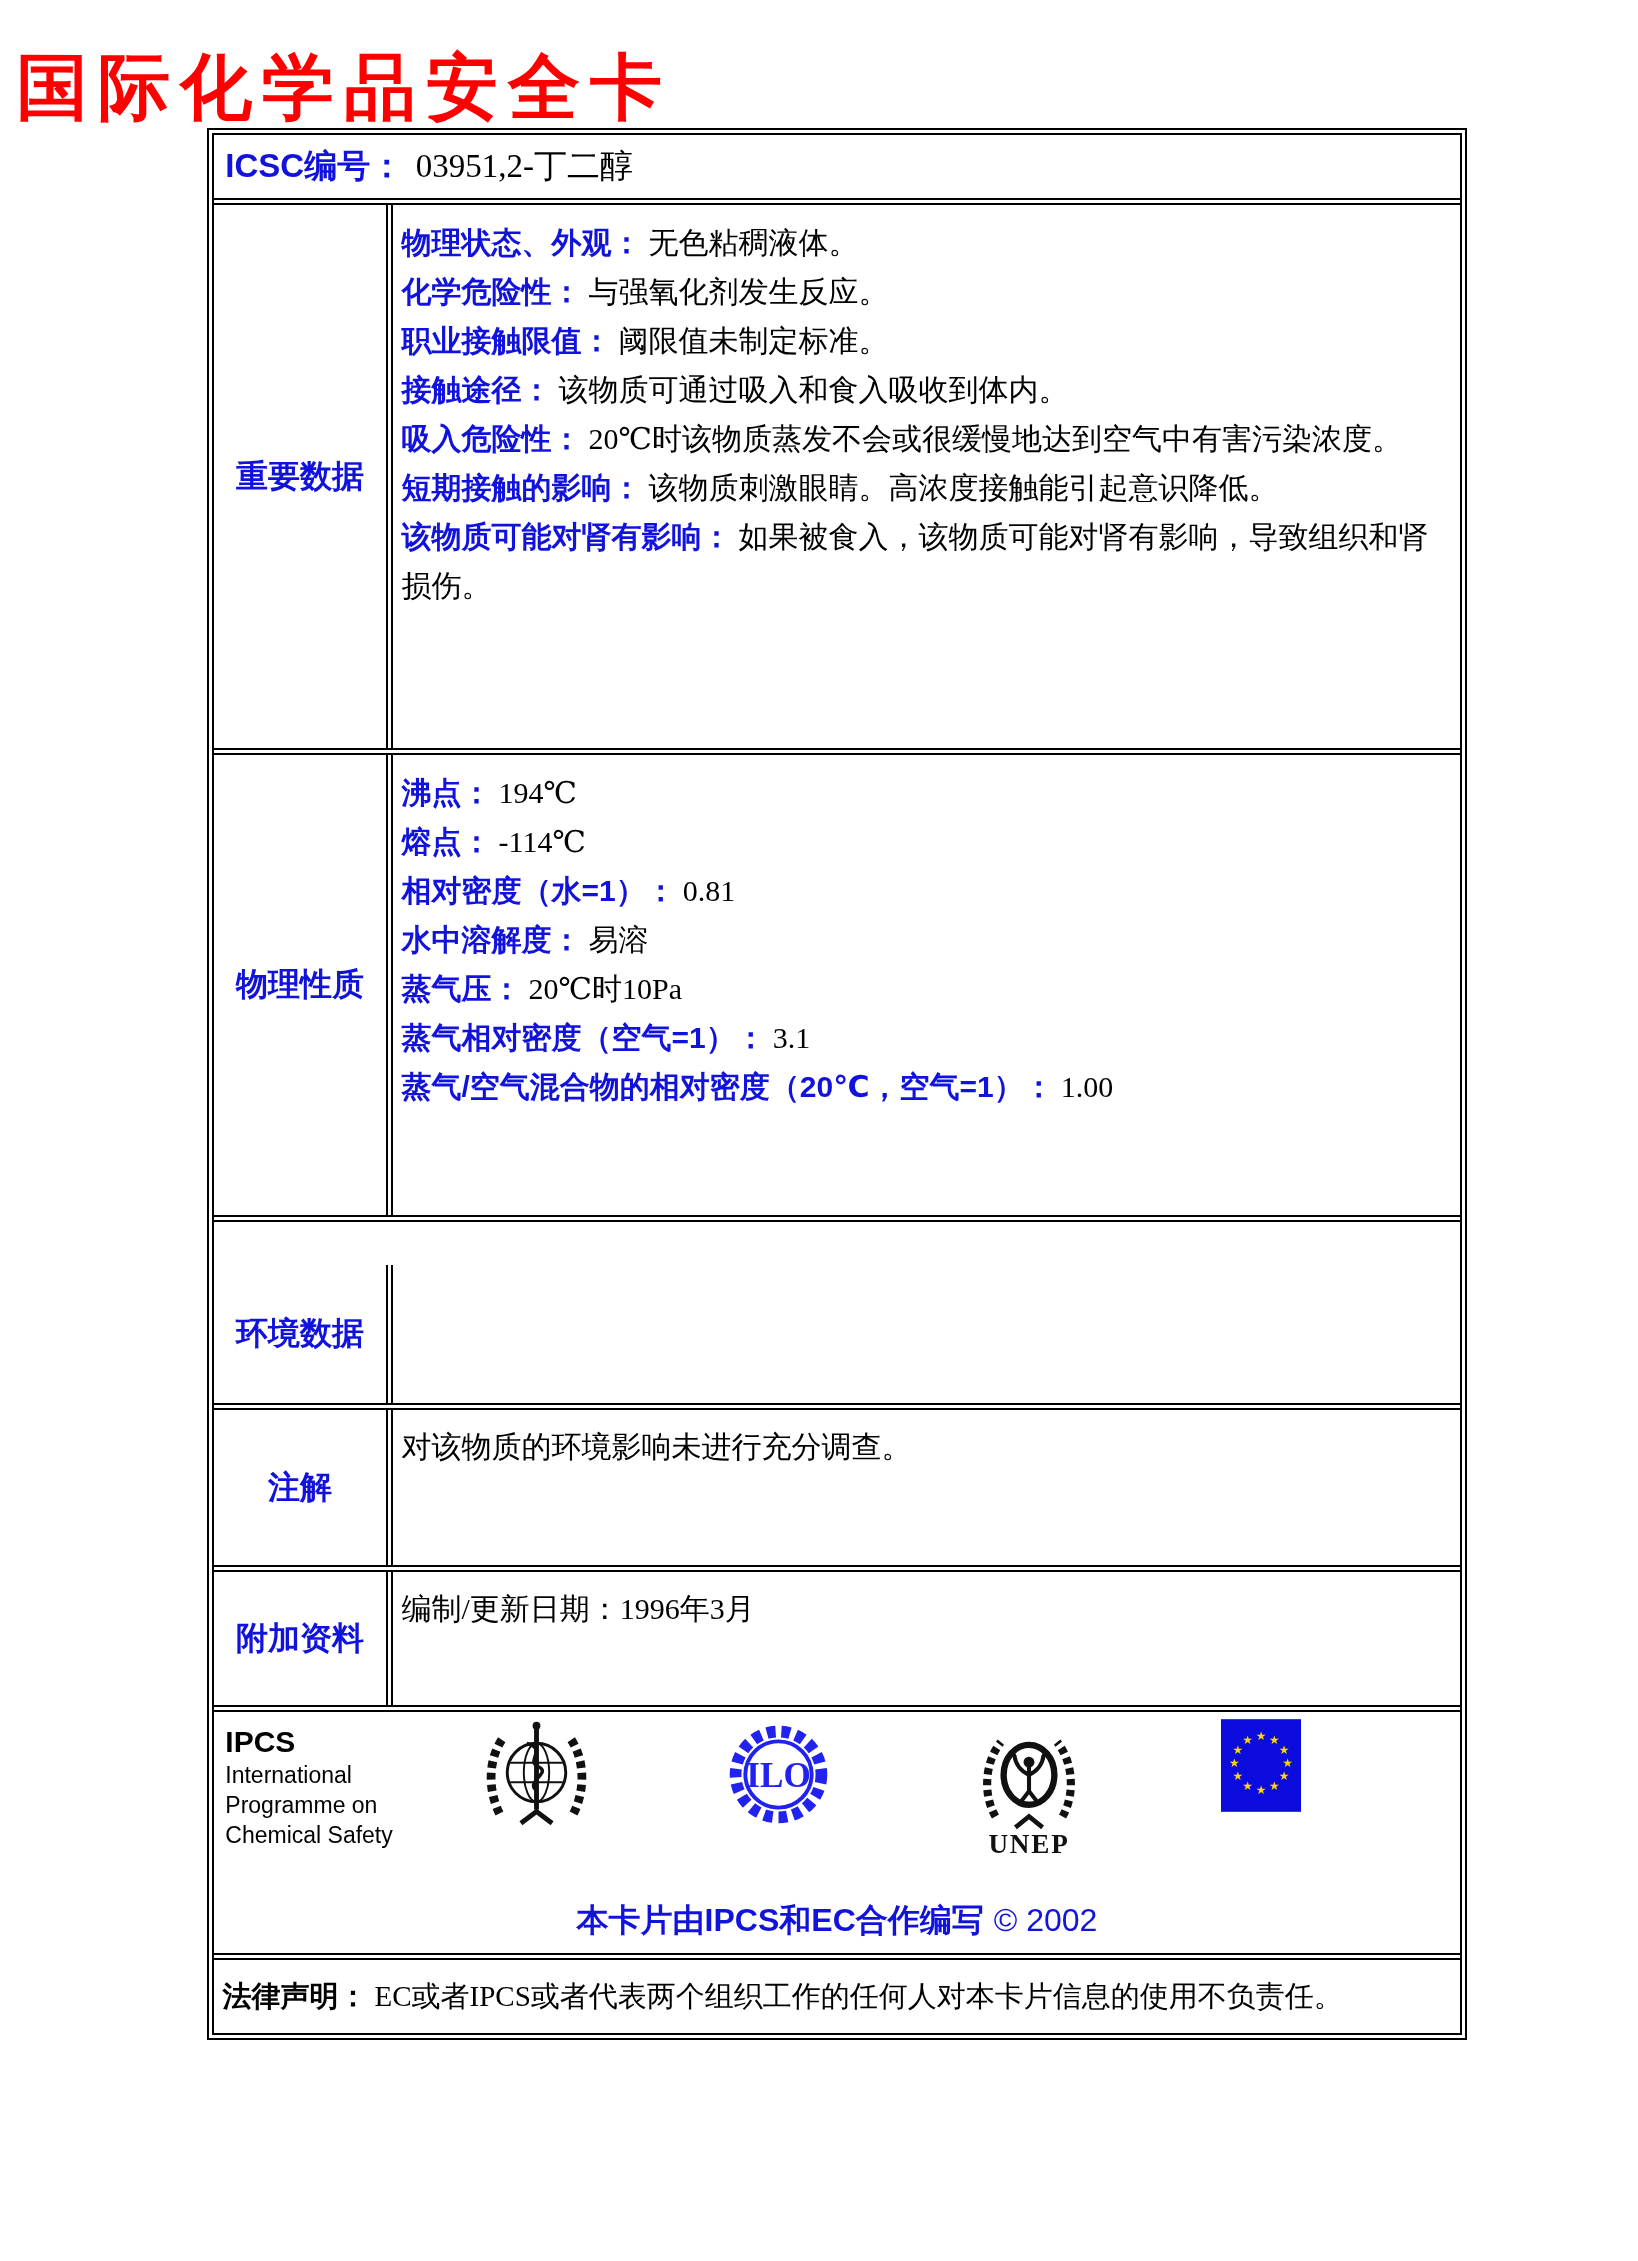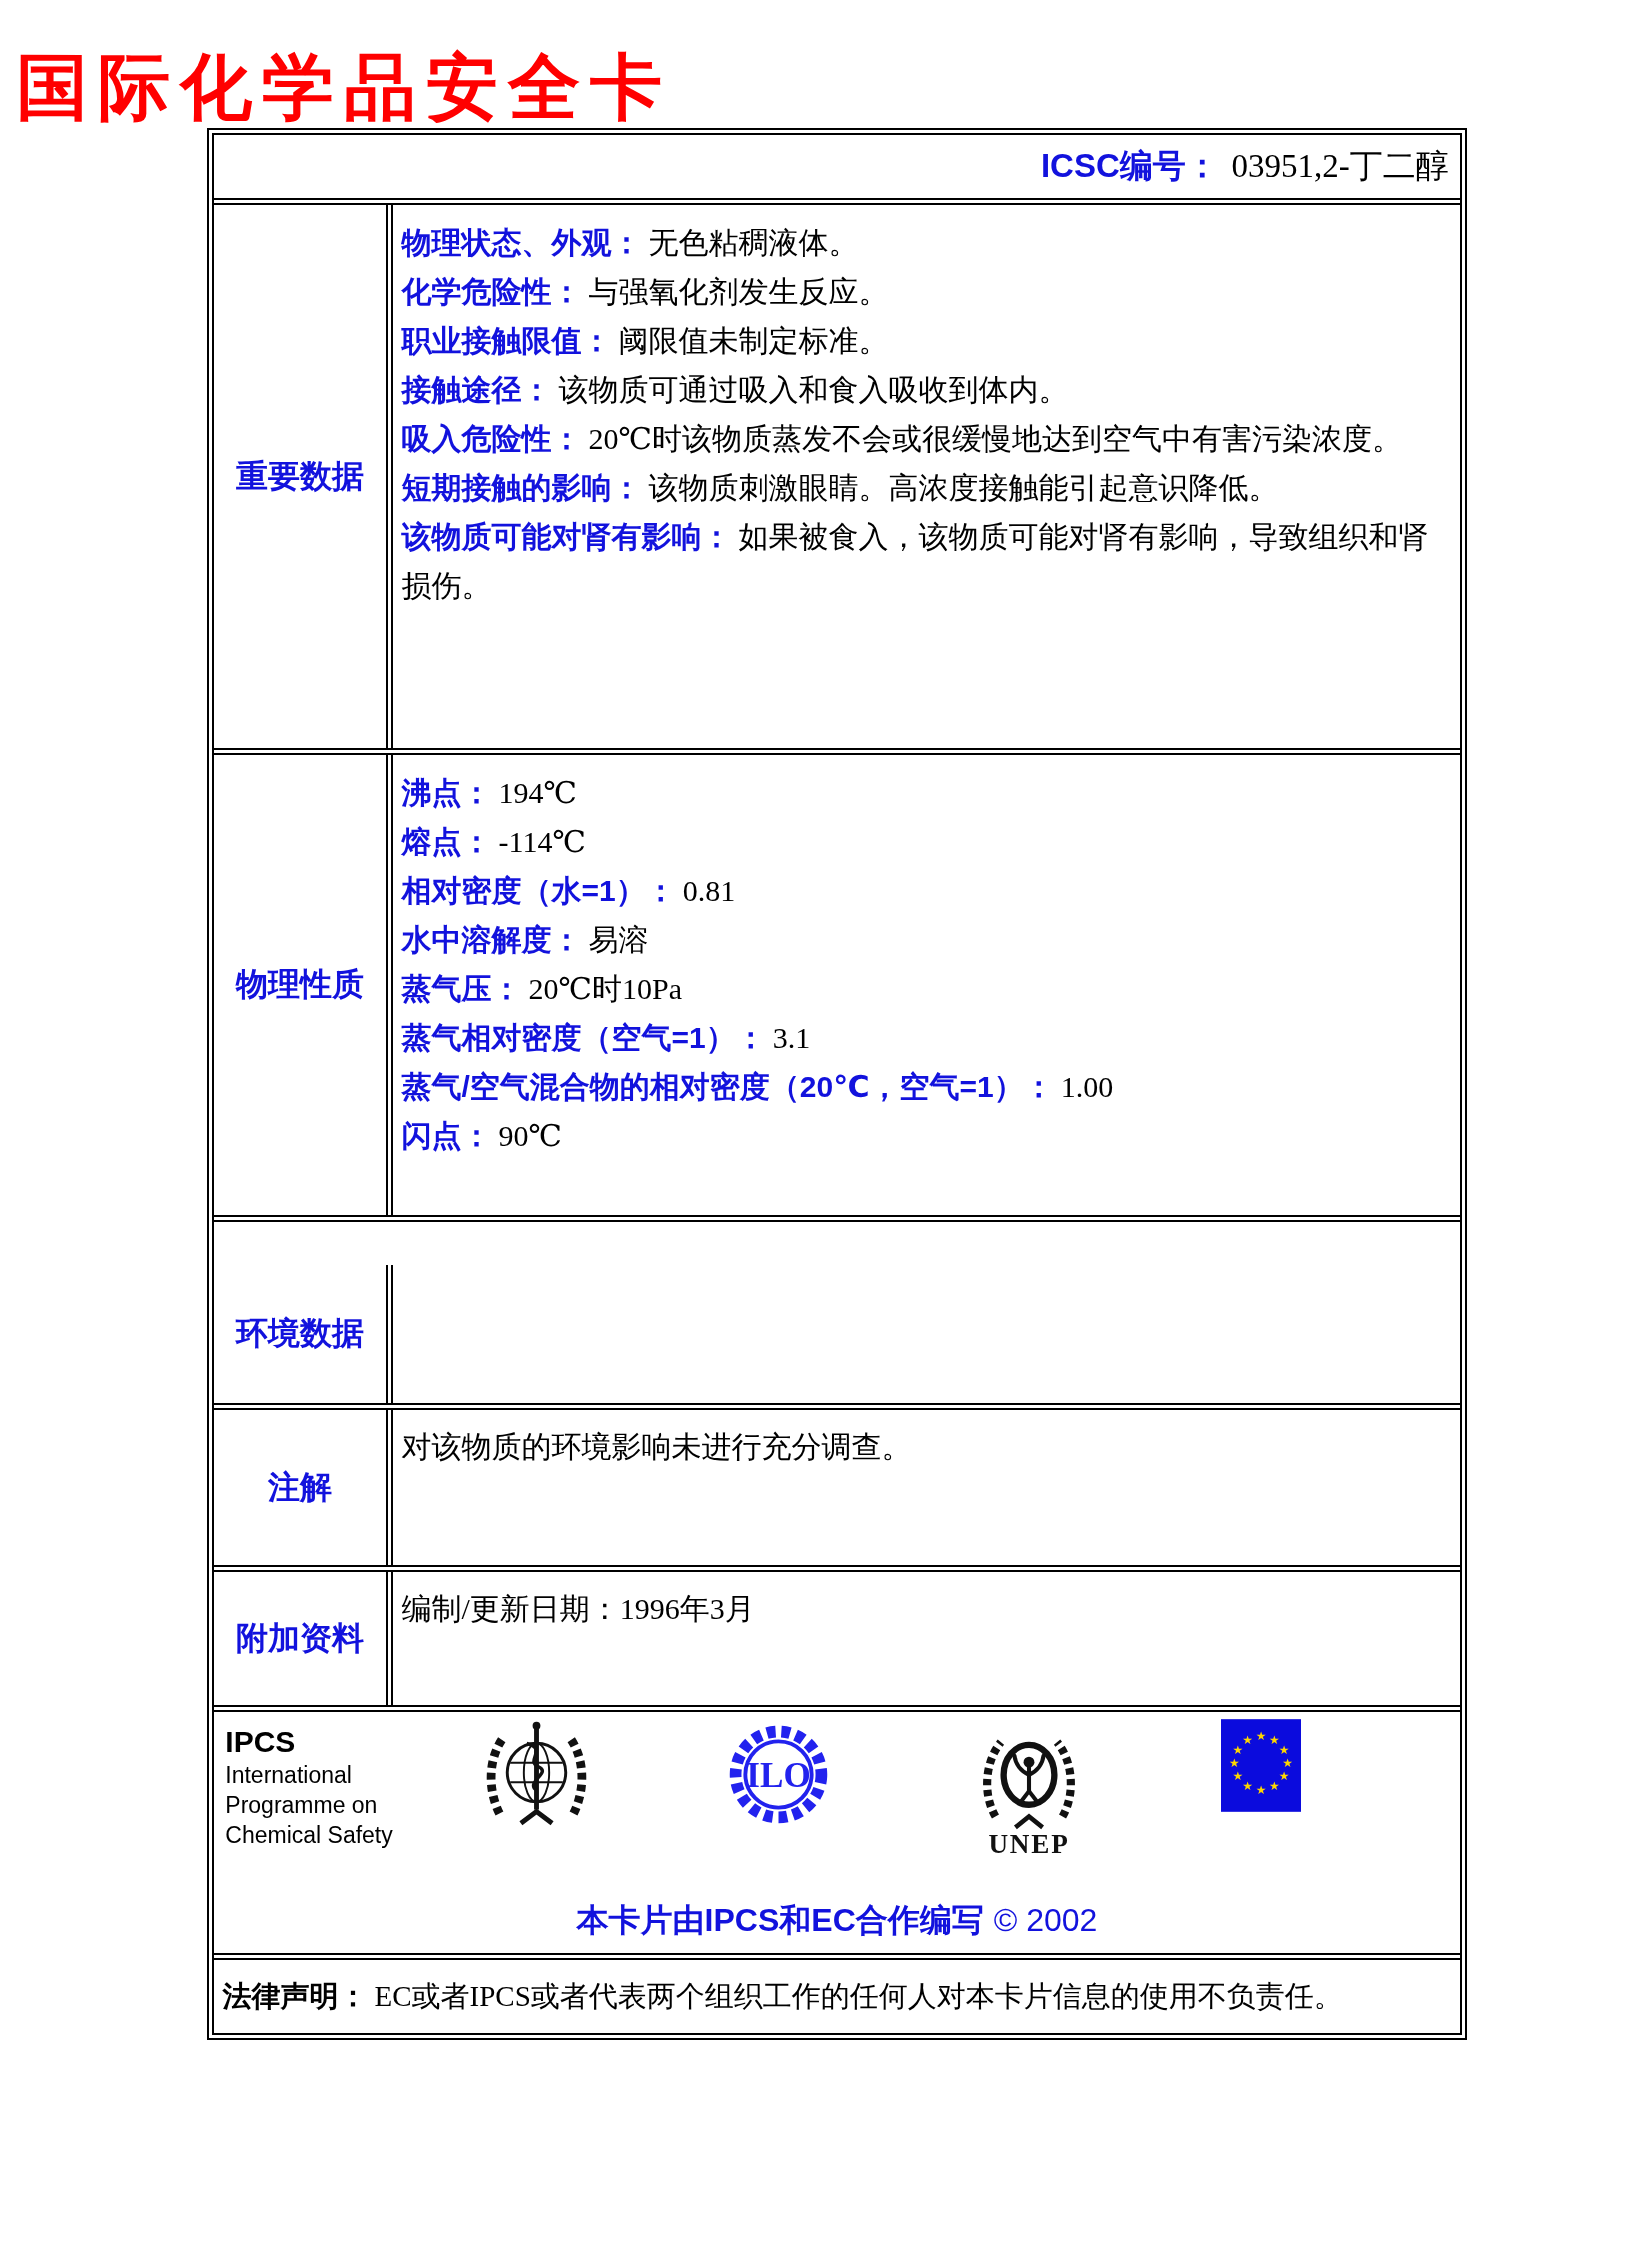--- a/index.html
+++ b/index.html
@@ -16,21 +16,21 @@
     position:absolute;top:24px;left:0;width:100%;margin:16px;text-align:left;
     font-size:72px;font-weight:bold;color:var(--title-red);letter-spacing:10px;
     font-family:"DejaVu Serif","Liberation Serif",serif;
   }
   .card{
     position:absolute;left:207px;top:128px;width:1260px;
     border:7.8px double #000;background:#fff;
   }
   .row{display:flex;border-bottom:7px double #000;position:relative;}
   .row:last-child{border-bottom:none;}
-  .r-head{height:70px;align-items:center;justify-content:flex-end;padding:0 11.3px;}
+  .r-head{height:70px;align-items:center;justify-content:flex-start;padding:0 11.3px;}
   .r-important{height:550px;}
   .r-physical{height:467px;}
   .r-env{height:145px;margin-top:43px;}
   .r-notes{height:162px;}
   .r-add{height:140px;}
   .r-logos{height:248px;}
   .r-legal{height:73px;align-items:center;padding:0 8.5px;}
   .label-cell{
     flex:0 0 179px;border-right:7px double #000;
     display:flex;align-items:center;justify-content:center;text-align:center;
@@ -125,21 +125,20 @@
       <span>物理性质</span>
     </div>
     <div class="content-cell">
       <div class="entry"><span class="key">沸点：</span><span class="val">194℃</span></div>
       <div class="entry"><span class="key">熔点：</span><span class="val">-114℃</span></div>
       <div class="entry"><span class="key">相对密度（水=1）：</span><span class="val">0.81</span></div>
       <div class="entry"><span class="key">水中溶解度：</span><span class="val">易溶</span></div>
       <div class="entry"><span class="key">蒸气压：</span><span class="val">20℃时10Pa</span></div>
       <div class="entry"><span class="key">蒸气相对密度（空气=1）：</span><span class="val">3.1</span></div>
       <div class="entry"><span class="key">蒸气/空气混合物的相对密度（20℃，空气=1）：</span><span class="val">1.00</span></div>
-      <div class="entry"><span class="key">闪点：</span><span class="val">90℃</span></div>
     </div>
   </div>
 
   <div class="row r-env">
     <div class="label-cell">
       <span>环境数据</span>
     </div>
     <div class="content-cell"></div>
   </div>
 

